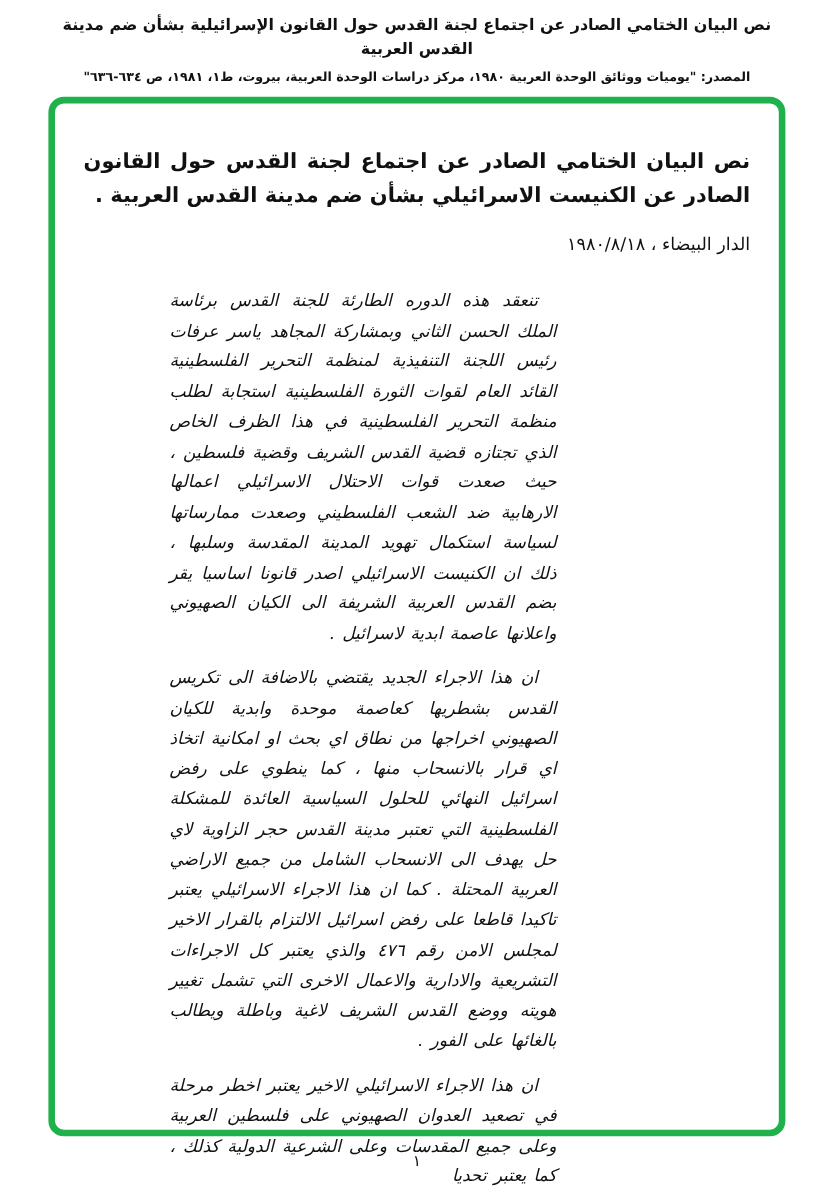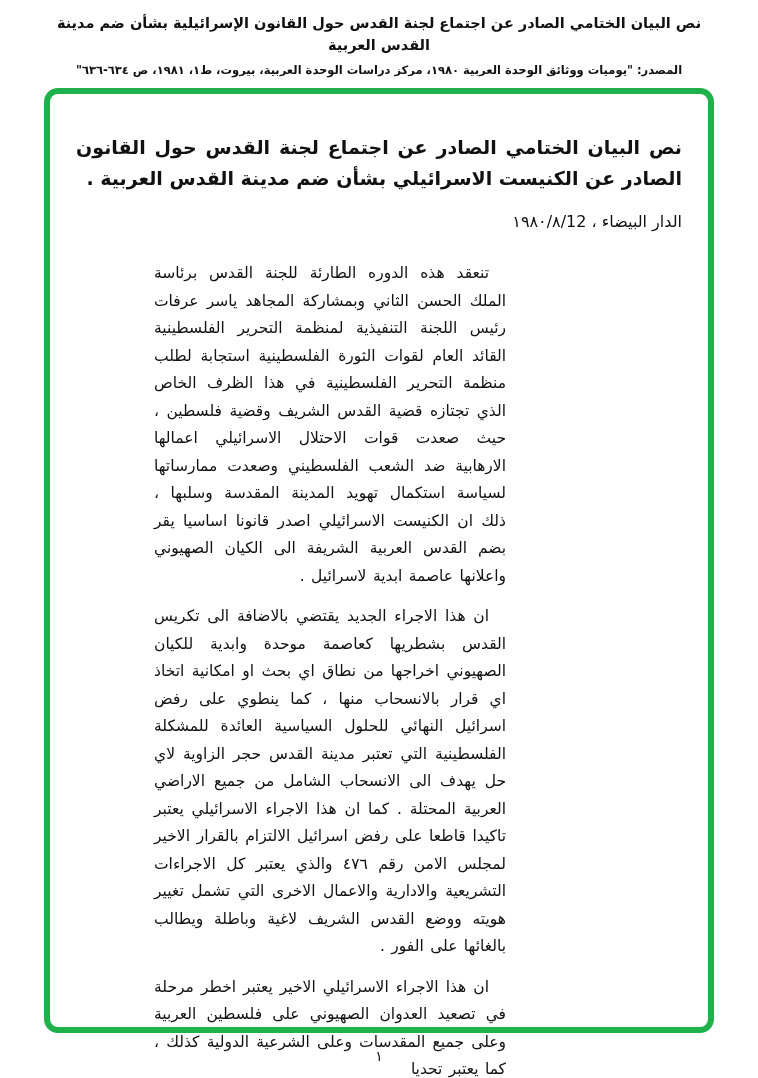--- a/index.html
+++ b/index.html
@@ -67,20 +67,21 @@
     margin: 26px 202px 0 0;
     font-size: 15.5px;
     line-height: 27.5px;
     text-align: justify;
     text-justify: inter-word;
     word-spacing: 1.5px;
   }
   .doc-body p {
     margin: 0 0 13px 0;
     text-indent: 17px;
+    font-style: italic;
   }
   .page-num {
     position: absolute;
     top: 1048px;
     left: 0;
     right: 0;
     text-align: center;
     font-size: 14px;
   }
 </style>
@@ -88,21 +89,21 @@
 <body>
 
 <header class="page-header">
   <div class="header-title">نص البيان الختامي الصادر عن اجتماع لجنة القدس حول القانون الإسرائيلية بشأن ضم مدينة القدس العربية</div>
   <div class="header-source">المصدر:  "يوميات ووثائق الوحدة العربية ١٩٨٠، مركز دراسات الوحدة العربية، بيروت، ط١، ١٩٨١، ص ٦٣٤-٦٣٦"</div>
 </header>
 
 <div class="doc-box">
   <h1 class="doc-title">نص البيان الختامي الصادر عن اجتماع لجنة القدس حول القانون الصادر عن الكنيست الاسرائيلي بشأن ضم مدينة القدس العربية .</h1>
   <div class="dateline">
-    <span>الدار البيضاء ، ١٩٨٠/٨/12</span>
+    <span>الدار البيضاء ، ١٩٨٠/٨/١٨</span>
   </div>
   <div class="doc-body">
     <p>تنعقد هذه الدوره الطارئة للجنة القدس برئاسة الملك الحسن الثاني وبمشاركة المجاهد ياسر عرفات رئيس اللجنة التنفيذية لمنظمة التحرير الفلسطينية القائد العام لقوات الثورة الفلسطينية استجابة لطلب منظمة التحرير الفلسطينية في هذا الظرف الخاص الذي تجتازه قضية القدس الشريف وقضية فلسطين ، حيث صعدت قوات الاحتلال الاسرائيلي اعمالها الارهابية ضد الشعب الفلسطيني وصعدت ممارساتها لسياسة استكمال تهويد المدينة المقدسة وسلبها ، ذلك ان الكنيست الاسرائيلي اصدر قانونا اساسيا يقر بضم القدس العربية الشريفة الى الكيان الصهيوني واعلانها عاصمة ابدية لاسرائيل .</p>
     <p>ان هذا الاجراء الجديد يقتضي بالاضافة الى تكريس القدس بشطريها كعاصمة موحدة وابدية للكيان الصهيوني اخراجها من نطاق اي بحث او امكانية اتخاذ اي قرار بالانسحاب منها ، كما ينطوي على رفض اسرائيل النهائي للحلول السياسية العائدة للمشكلة الفلسطينية التي تعتبر مدينة القدس حجر الزاوية لاي حل يهدف الى الانسحاب الشامل من جميع الاراضي العربية المحتلة . كما ان هذا الاجراء الاسرائيلي يعتبر تاكيدا قاطعا على رفض اسرائيل الالتزام بالقرار الاخير لمجلس الامن رقم ٤٧٦ والذي يعتبر كل الاجراءات التشريعية والادارية والاعمال الاخرى التي تشمل تغيير هويته ووضع القدس الشريف لاغية وباطلة ويطالب بالغائها على الفور .</p>
     <p>ان هذا الاجراء الاسرائيلي الاخير يعتبر اخطر مرحلة في تصعيد العدوان الصهيوني على فلسطين العربية وعلى جميع المقدسات وعلى الشرعية الدولية كذلك ، كما يعتبر تحديا</p>
   </div>
 </div>
 
 <div class="page-num">١</div>
 

